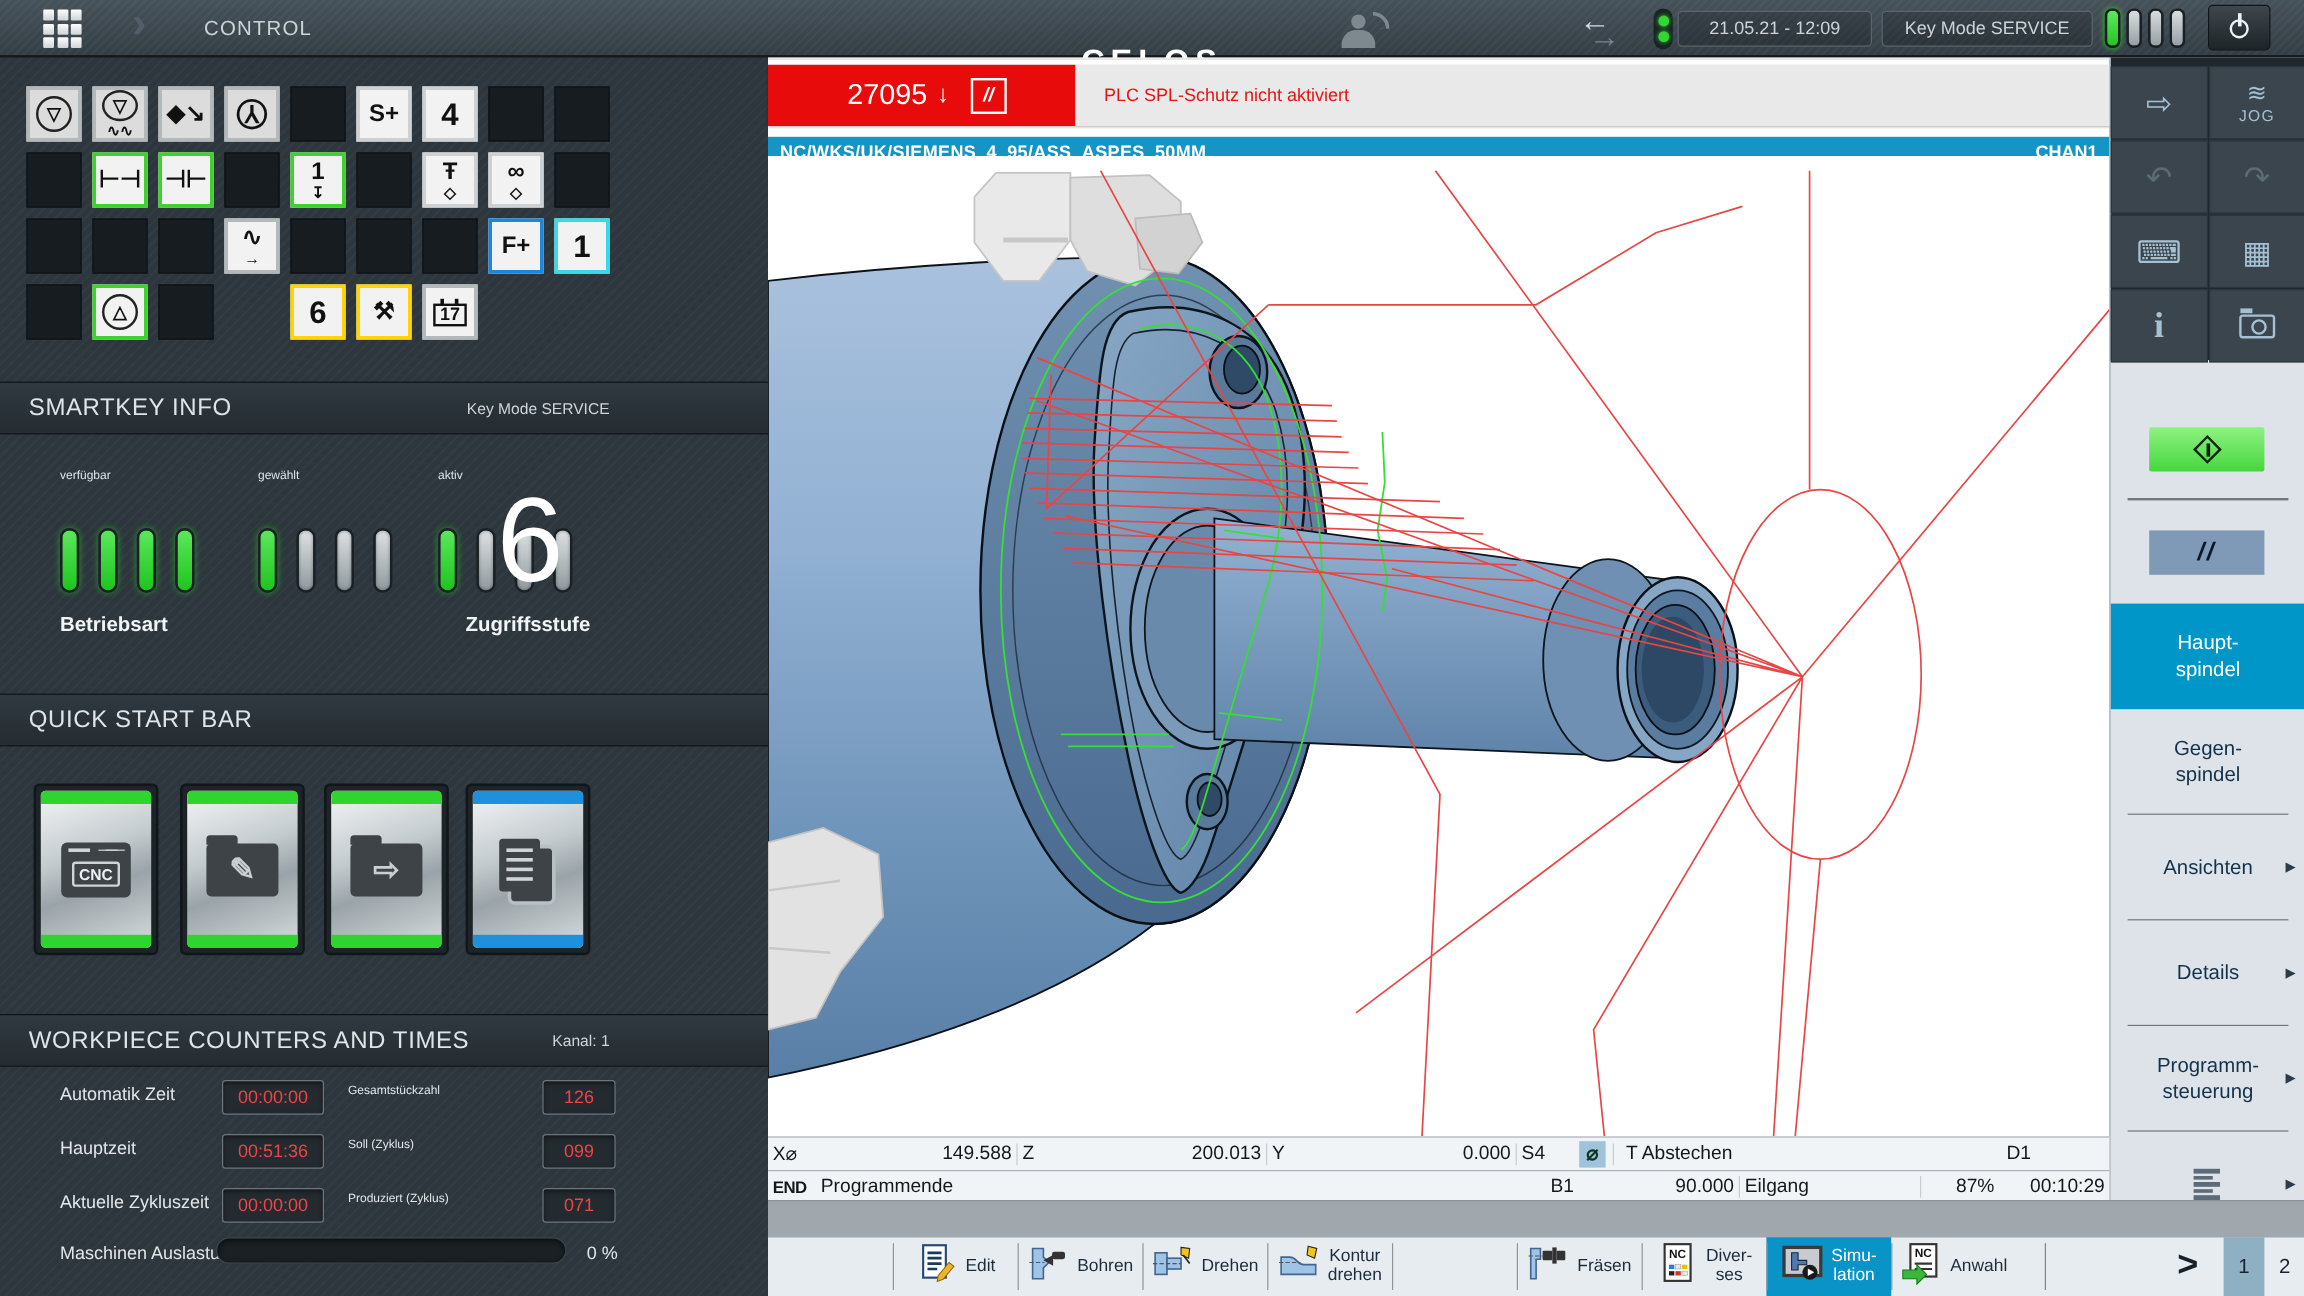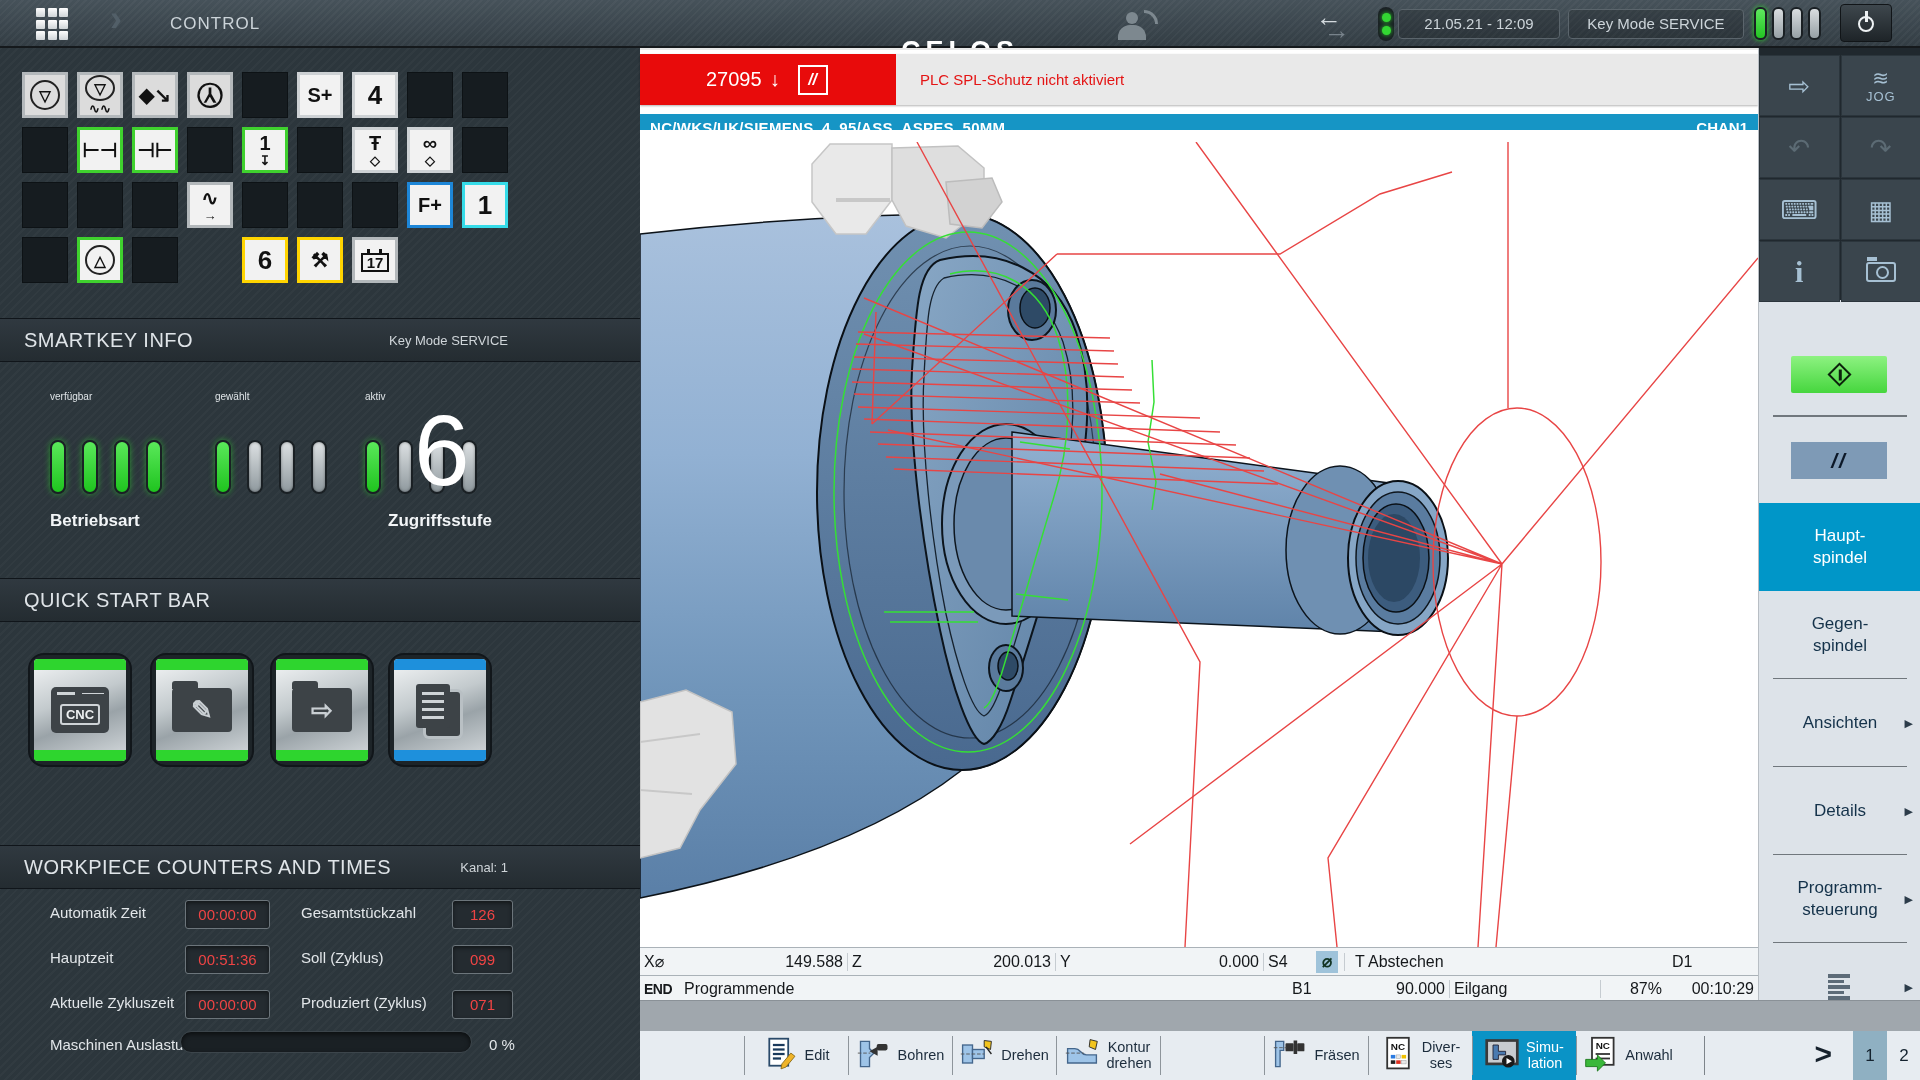--- a/index.html
+++ b/index.html
@@ -60,21 +60,21 @@
 
   
   .si-label { position:absolute; font-size:10px; color:#dfe4e7;text-align:right; }
   .si-name { position:absolute; font-size:17px; font-weight:bold; color:#f2f5f7; }
   .led-bars { position:absolute; display:flex; gap:16px; }
   .led-bars span { width:16px; height:54px; border-radius:8px; border:2px solid #1a2024; background:linear-gradient(#dde1e3,#8f999e); box-shadow:inset 0 0 3px rgba(0,0,0,.4); }
   .led-bars span.on { background:linear-gradient(#5ae85a,#1fc41f); box-shadow:0 0 6px rgba(43,212,43,.6); }
   .si-big { position:absolute; left:414px; top:352px; font-size:100px; font-weight:200; color:#fff; line-height:1; }
 
   
-  .qs-btn { position:absolute; top:607px; width:100px; height:110px; border-radius:14px; background:#1d2428;
+  .qs-btn { position:absolute; top:607px; width:100px; height:139px; border-radius:3px; background:#1d2428;
     padding:4px; cursor:pointer; box-shadow:0 0 0 2px #11161a; }
   .qs-btn .inner { width:100%; height:100%; border-radius:4px; background:linear-gradient(160deg,#f4f6f7 0%,#c3cacd 40%,#9aa3a8 60%,#d7dcdf 100%); position:relative; overflow:hidden; display:flex; align-items:center; justify-content:center; }
   .qs-btn .inner::before, .qs-btn .inner::after { content:""; position:absolute; left:0; width:100%; height:11px; }
   .qs-btn .inner::before { top:0; } .qs-btn .inner::after { bottom:0; }
   .qs-btn.green .inner::before, .qs-btn.green .inner::after { background:#2ed52e; }
   .qs-btn.blue .inner::before, .qs-btn.blue .inner::after { background:#1e90dc; }
   .qi-window { width:58px; height:46px; background:#3d4347; border-radius:5px; position:relative; display:flex; align-items:center; justify-content:center; }
   .qi-window::before { content:""; position:absolute; top:5px; left:6px; width:18px; height:3px; background:#cfd4d7; box-shadow:24px 0 0 -1px #cfd4d7, 30px 0 0 -1px #cfd4d7; }
   .qi-window .cnc { margin-top:8px; font-size:13px; font-weight:bold; color:#eef1f2; border:2px solid #cfd4d7; border-radius:3px; padding:1px 4px; }
   .qi-folder { width:60px; height:44px; background:#3d4347; border-radius:4px; position:relative; display:flex; align-items:center; justify-content:center; }
@@ -82,34 +82,34 @@
   .qi-folder .gl { color:#c9cfd3; font-size:26px; font-weight:bold; }
   .qi-docs { position:relative; width:56px; height:52px; }
   .qi-docs .p { position:absolute; width:34px; height:44px; background:#3d4347; border-radius:3px; }
   .qi-docs .p1 { left:4px; top:0; }
   .qi-docs .p2 { left:14px; top:8px; box-shadow:0 0 0 3px #b9c0c4; }
   .qi-docs .p1::before { content:""; position:absolute; left:6px; top:8px; width:22px; height:3px; background:#cfd4d7; box-shadow:0 8px #cfd4d7, 0 16px #cfd4d7, 0 24px #cfd4d7; }
 
   
   .cnt-row { position:absolute; left:0; width:640px; height:30px; }
   .cnt-row .lab { position:absolute; left:50px; top:4px; font-size:15px; color:#e2e6e9; }
-  .cnt-row .lab2 { position:absolute; left:301px; top:4px; font-size:15px; color:#e2e6e9; }
+  .cnt-row .lab2 { position:absolute; left:290px; top:4px; font-size:10px; color:#e2e6e9; }
   .cnt-box { position:absolute; top:0; height:29px; line-height:27px; text-align:center; font-size:15px; color:#ef4444;
     background:#242b30; border:1px solid #6c757b; border-radius:3px; box-shadow:inset 0 2px 4px rgba(0,0,0,.5); }
   .cnt-v1 { left:185px; width:85px; }
   .cnt-v2 { left:452px; width:61px; }
   .load-label { position:absolute; left:50px; top:988px; font-size:15px; color:#e2e6e9; }
   .load-track { position:absolute; left:180px; top:983px; width:292px; height:22px; border-radius:11px; background:#1a2024; border:1px solid #3c454b; box-shadow:inset 0 2px 5px rgba(0,0,0,.6); }
   .load-pct { position:absolute; left:489px; top:988px; font-size:15px; color:#e2e6e9; }
 
   
   .sim { position:absolute; left:640px; top:48px; width:1118px; height:952px; background:#fff; border-top:2px solid #e8e8e8; }
   .alarm { position:absolute; left:0; top:4px; width:1118px; height:51px; background:#e9e9e9; display:flex; box-shadow:0 1px 2px rgba(0,0,0,.3); }
   .alarm-red { width:256px; height:51px; background:#e80b0b; display:flex; align-items:center; color:#fff; cursor:pointer; }
-  .alarm-num { margin-left:66px; font-size:20px; }
+  .alarm-num { margin-left:66px; font-size:24px; }
   .alarm-arrow { margin-left:8px; font-size:20px; font-weight:bold; }
   .alarm-skip { margin-left:18px; width:30px; height:30px; border:2px solid #fff; display:flex; align-items:center; justify-content:center; font-size:16px; font-weight:bold; font-style:italic; }
   .alarm-msg { flex:1; line-height:51px; padding-left:24px; color:#e41414; font-size:15px; }
   .progbar { position:absolute; left:0; top:64px; width:1118px; height:16px; background:#1695c5; color:#fff; }
   .progbar .path { position:absolute; left:10px; top:0; line-height:28px; font-size:15px; font-weight:bold; letter-spacing:.3px; }
   .progbar .chan { position:absolute; right:10px; top:0; line-height:28px; font-size:15px; font-weight:bold; }
   .view3d { position:absolute; left:0; top:92px; width:1118px; height:805px; }
 
   
   .stat { position:absolute; left:0; width:1118px; background:#f1f4f6; border-top:1px solid #aab2b8; display:flex; align-items:center; font-size:16px; color:#15181b; }

